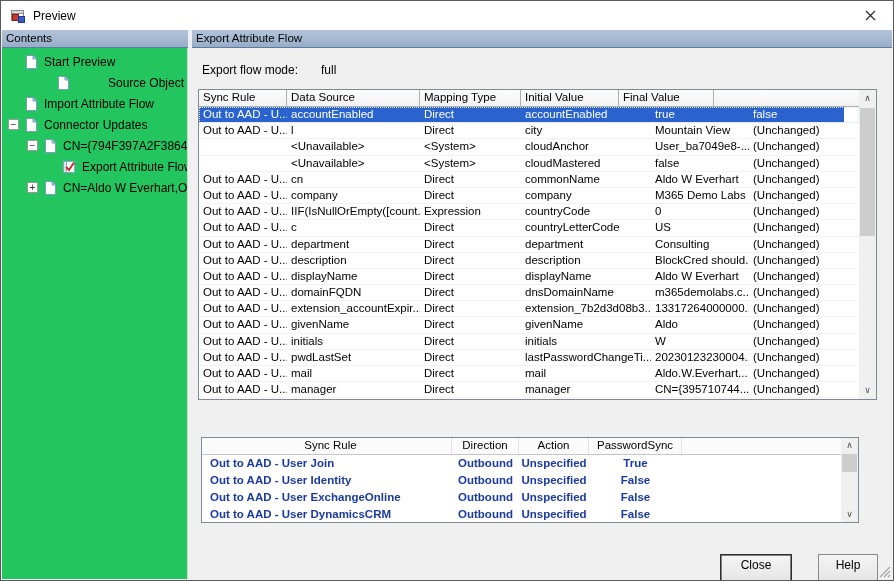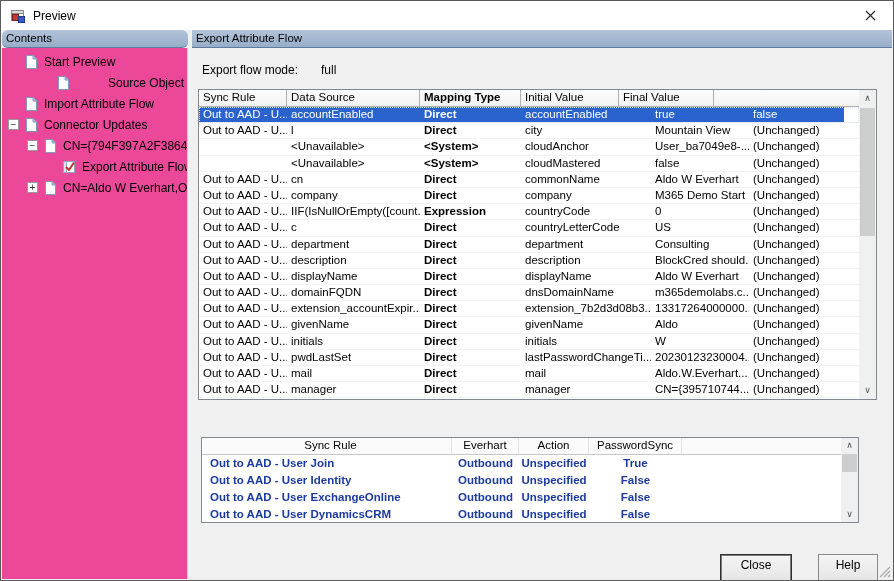--- a/index.html
+++ b/index.html
@@ -9,44 +9,44 @@
   .window { position:relative; width:894px; height:581px; background:#f0f0f0; border:1px solid #5a5a5a; overflow:hidden; }
 
   
   .titlebar { position:absolute; left:0; top:0; right:0; height:29px; background:#ffffff; display:flex; align-items:center; }
   .app-icon { width:16px; height:16px; margin-left:9px; }
   .title-text { margin-left:7px; font-size:12px; }
   .close-btn { position:absolute; right:8px; top:3px; width:30px; height:22px; display:flex; align-items:center; justify-content:center; cursor:pointer; }
 
   
   .panel-header { position:absolute; top:29px; height:18px; background:linear-gradient(#b3c4d9,#97adc8); border-bottom:1px solid #5d7ca0; padding:2px 0 0 4px; font-size:11.5px; }
-  .hdr-left { left:1px; width:186px;border-radius:6px; }
+  .hdr-left { left:1px; width:186px; }
   .hdr-right { left:191px; right:1px; }
 
   
-  .tree-panel { position:absolute; left:1px; top:47px; width:186px; bottom:1px; background:#ec4899; border-right:1px solid #d4d4d4; overflow:hidden; padding-top:3px; }
+  .tree-panel { position:absolute; left:1px; top:47px; width:186px; bottom:1px; background:#22c55e; border-right:1px solid #d4d4d4; overflow:hidden; padding-top:3px; }
   .tree-row { height:21px; display:flex; align-items:center; white-space:nowrap; overflow:hidden; cursor:default; }
   .expander { width:11px; height:11px; min-width:11px; border:1px solid #9a9a9a; background:#fff; font-size:10px; line-height:9px; text-align:center; color:#333; margin-right:4px; }
   .exp-spacer { width:15px; min-width:15px; }
   .tree-ico { width:16px; height:16px; min-width:16px; margin-right:5px; }
   .tree-label { font-size:12px; }
 
   
   .content { position:absolute; left:191px; top:47px; right:1px; bottom:1px; background:#f0f0f0; }
   .mode-label { position:absolute; left:10px; top:15px; }
   .mode-value { position:absolute; left:129px; top:15px; font-weight:normal; }
 
   
   .flow-grid { position:absolute; left:6px; top:41px; width:679px; height:311px; background:#fff; border:1px solid #828790; }
   .fhead { display:flex; height:17px; background:linear-gradient(#fdfdfd,#f1f1f1); border-bottom:1px solid #b0b0b0; }
   .fhead .hc { border-right:1px solid #b0b0b0; padding:1px 0 0 4px; font-size:11.5px; white-space:nowrap; overflow:hidden; }
   .frows { position:absolute; left:0; top:17px; right:17px; bottom:0; overflow:hidden; }
   .frow { display:flex; height:16.2px; border-bottom:1px solid #f3f3f3; }
   .frow .c { padding:1px 0 0 4px; font-size:11.5px; white-space:nowrap; overflow:hidden; }
-  .fc0{width:88px;min-width:88px;} .fc1{width:133px;min-width:133px;} .fc2{width:101px;min-width:101px;font-weight:bold;}
+  .fc0{width:88px;min-width:88px;} .fc1{width:133px;min-width:133px;} .fc2{width:101px;min-width:101px;}
   .fc3{width:130px;min-width:130px;} .fc4{width:98px;min-width:98px;} .fc5{width:95px;min-width:95px;}
   .frow.sel .c { background:#2a63cd; color:#fff; }
   .frow.sel { outline:1px dotted #d9e4f7; outline-offset:-1px; }
 
   
   .vscroll { position:absolute; top:0; right:0; width:17px; bottom:0; background:#f0f0f0; }
   .sb-arrow { position:absolute; left:0; width:17px; height:17px; color:#505050; font-size:9px; text-align:center; line-height:17px; }
   .sb-up { top:0; } .sb-down { bottom:0; }
   .sb-thumb { position:absolute; left:1px; width:15px; background:#cdcdcd; }
 
@@ -203,21 +203,21 @@
             <div class="c fc2">Direct</div>
             <div class="c fc3">commonName</div>
             <div class="c fc4">Aldo W Everhart</div>
             <div class="c fc5">(Unchanged)</div>
           </div>
           <div class="frow">
             <div class="c fc0">Out to AAD - U...</div>
             <div class="c fc1">company</div>
             <div class="c fc2">Direct</div>
             <div class="c fc3">company</div>
-            <div class="c fc4">M365 Demo Start</div>
+            <div class="c fc4">M365 Demo Labs</div>
             <div class="c fc5">(Unchanged)</div>
           </div>
           <div class="frow">
             <div class="c fc0">Out to AAD - U...</div>
             <div class="c fc1">IIF(IsNullOrEmpty([count...</div>
             <div class="c fc2">Expression</div>
             <div class="c fc3">countryCode</div>
             <div class="c fc4">0</div>
             <div class="c fc5">(Unchanged)</div>
           </div>
@@ -313,21 +313,21 @@
       <div class="vscroll">
         <div class="sb-arrow sb-up">∧</div>
         <div class="sb-thumb" style="top:18px; height:128px;"></div>
         <div class="sb-arrow sb-down">∨</div>
       </div>
     </div>
 
     <div class="rules-grid">
       <div class="rhead">
         <div class="hc rc0">Sync Rule</div>
-        <div class="hc rc1">Everhart</div>
+        <div class="hc rc1">Direction</div>
         <div class="hc rc2">Action</div>
         <div class="hc rc3">PasswordSync</div>
       </div>
       <div class="rrows" id="rulesRows">
           <div class="rrow">
             <div class="c rc0">Out to AAD - User Join</div>
             <div class="c rc1">Outbound</div>
             <div class="c rc2">Unspecified</div>
             <div class="c rc3">True</div>
           </div>

